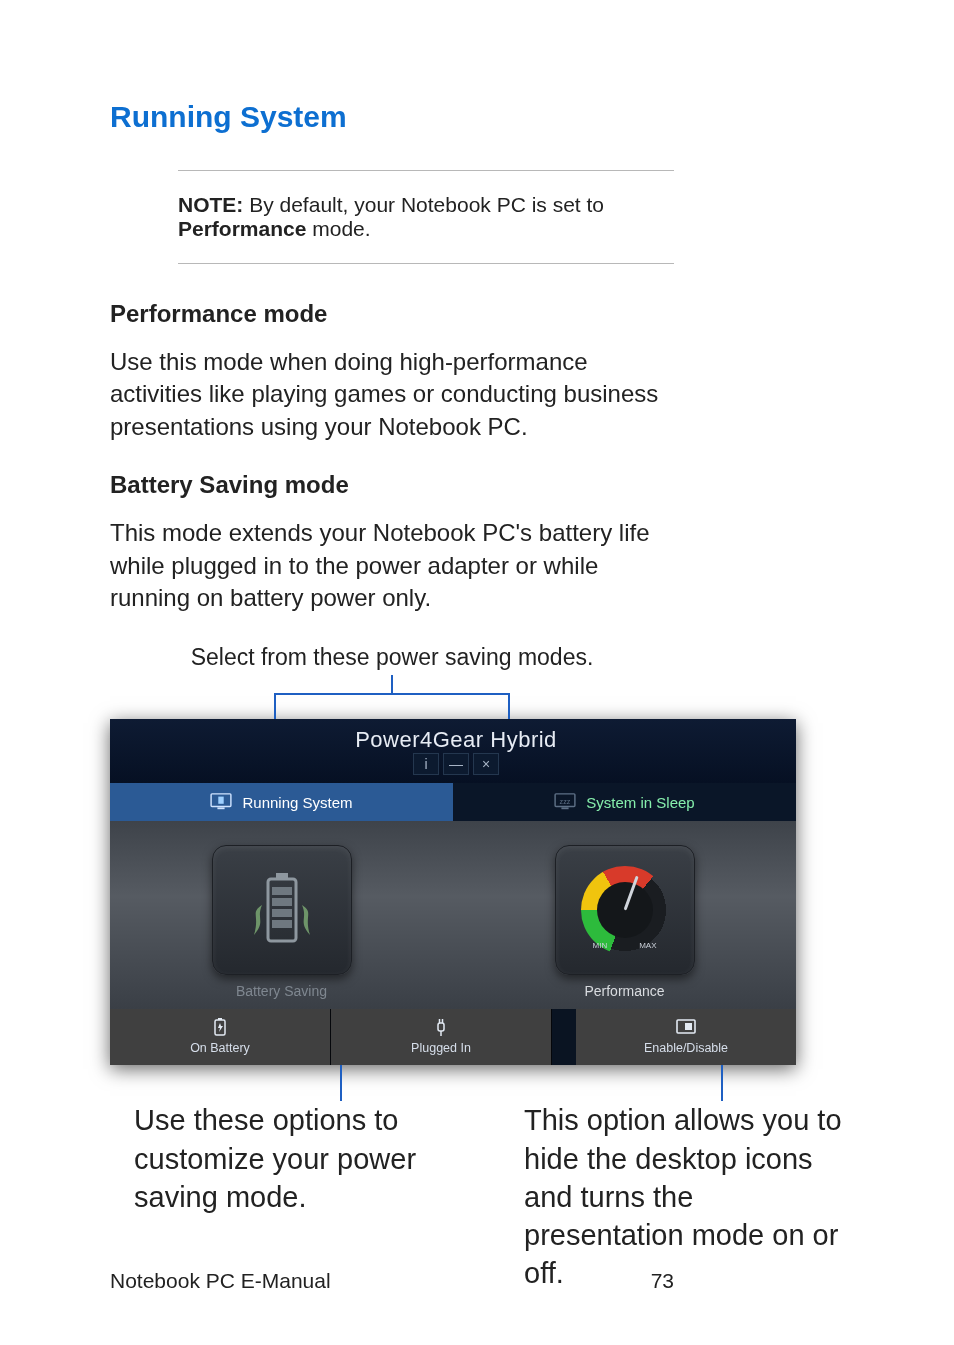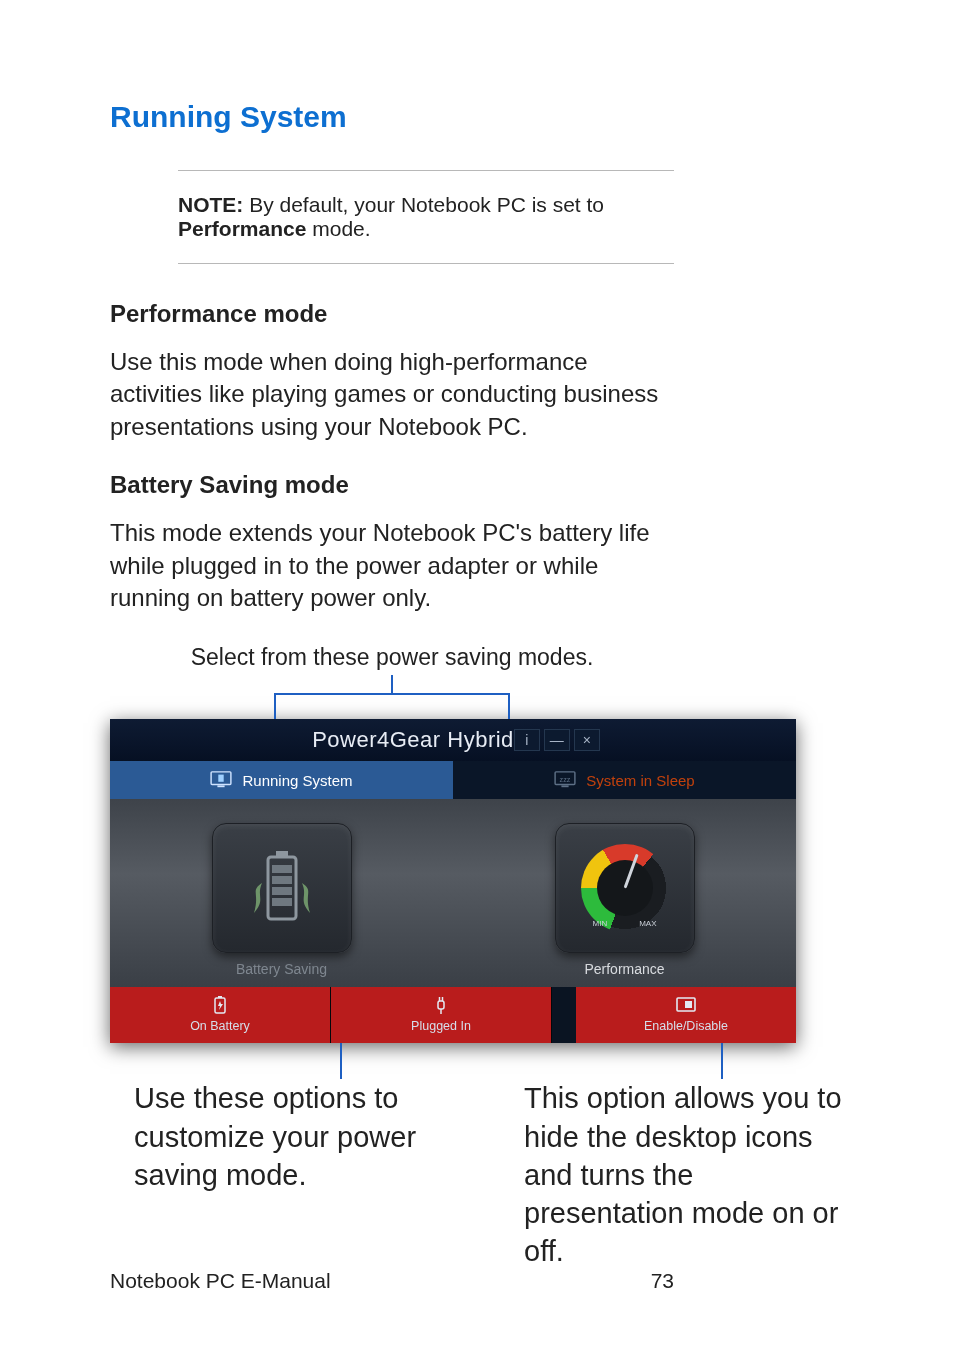--- a/index.html
+++ b/index.html
@@ -12,41 +12,41 @@
   .h-sub { font-size: 24px; font-weight: 700; margin: 10px 0 18px 0; }
   .callout { font-size: 23px; text-align: center; margin: 30px 0 4px 0; }
   .split-lead { position: relative; height: 44px; margin-bottom: 0; }
   .split-lead .stem { position: absolute; left: 50%; top:0; width:2px; height:18px; background:#1e5fc2; transform:translateX(-1px);}
   .split-lead .bar  { position: absolute; left: 29%; right: 29%; top:18px; height:2px; background:#1e5fc2;}
   .split-lead .l    { position: absolute; left: 29%; top:18px; width:2px; height:26px; background:#1e5fc2;}
   .split-lead .r    { position: absolute; right:29%; top:18px; width:2px; height:26px; background:#1e5fc2;}
 
   
   .app { width: 686px; margin: 0 auto; font-family: "Segoe UI", Arial, sans-serif; color:#d9dce0; box-shadow: 0 4px 18px rgba(0,0,0,.6); }
-  .titlebar { display:flex; align-items:center; justify-content:center; background: linear-gradient(#0e1b33,#061023); padding: 8px 8px 8px 14px; }
+  .titlebar { display:flex; align-items:center; justify-content:center; background: linear-gradient(#0e1b33,#061023); padding: 8px 8px 8px 14px; flex-direction: column; }
   .titlebar .title { font-size: 22px; color:#e7ecf4; font-weight: 400; letter-spacing: .5px;}
   .winbtns { display:flex; gap:4px;}
   .winbtn { width:26px; height:22px; background:#0c1a2f; border:1px solid #24374f; display:flex; align-items:center; justify-content:center; font-size:14px; color:#a7b4c6;}
   .tabs { display:flex; background:#0a1628;}
   .tab { flex:1; padding:10px 8px; display:flex; align-items:center; justify-content:center; gap:10px; font-size:15px;}
   .tab.active { background:#2b5a95; color:#fff;}
-  .tab.inactive { color:#c2410c;align-items:flex-end;}
+  .tab.inactive { color:#86efac;align-items:flex-end;}
   .tab .ico { width:22px; height:18px; display:flex; align-items:center; justify-content:center;}
   .modes { display:flex; background: linear-gradient(#3e434a,#565b62 40%,#3a3f46); }
   .mode { flex:1; padding: 24px 0 10px 0; display:flex; flex-direction:column; align-items:center; gap:8px;}
   .tile { width:140px; height:130px; border-radius:14px; background: linear-gradient(#3a3f46,#24282e); border:1px solid #1d2025; box-shadow: inset 0 2px 6px rgba(255,255,255,.08), 0 4px 10px rgba(0,0,0,.5); display:flex; align-items:center; justify-content:center; position:relative;}
   .mode-label { font-size:14px;}
   .mode.dim .mode-label{ color:#7f8790;}
   .gauge { width:100px; height:100px; border-radius:50%; background: radial-gradient(circle at 50% 50%, #1a1d21 0 58%, transparent 58%); position:relative;}
   .gauge::before{ content:""; position:absolute; inset:6px; border-radius:50%; background: conic-gradient(from 200deg, #2dbb3c 0 70deg, #f0c40e 70deg 130deg, #d83a2a 130deg 200deg, transparent 200deg 360deg);}
   .gauge::after{ content:""; position:absolute; inset:22px; border-radius:50%; background:#14171a;}
   .gauge .needle{position:absolute; left:50%; top:50%; width:3px; height:36px; background:#d0d5dc; transform-origin: 50% 0; transform: translate(-1.5px,0) rotate(200deg); border-radius:2px; z-index:2;}
   .gauge .minmax{position:absolute; bottom:10px; left:0; right:0; display:flex; justify-content:space-between; padding:0 18px; font-size:8px; color:#c9cfd7; z-index:2;}
   .battile svg{ width:80px; height:90px;}
-  .toolbar { display:flex; background:#b91c1c;}
+  .toolbar { display:flex; background:#404040;}
   .tbtn { flex:1; padding:8px 2px 10px 2px; display:flex; flex-direction:column; align-items:center; gap:4px; font-size:12.5px; color:#d6deea; border-right:1px solid #05070b;}
   .tbtn:last-child{border-right:none;justify-content:center;}
   .tgap { width:24px; background:#0a1422;}
   .tico { height:20px; display:flex; align-items:center; justify-content:center;}
 
   .annot-row { position:relative; width:686px; margin:0 auto; height:36px;}
   .annot-row .l1{ position:absolute; left:33.6%; top:0; width:2px; height:36px; background:#1e5fc2;}
   .annot-row .l2{ position:absolute; left:89%;  top:0; width:2px; height:36px; background:#1e5fc2;}
   .annots { width:734px; margin: 0 auto; display:flex; gap:20px; font-size:29px; line-height:1.32; padding-left: 24px;}
   .annots > div:first-child{ flex:0 0 370px;}

